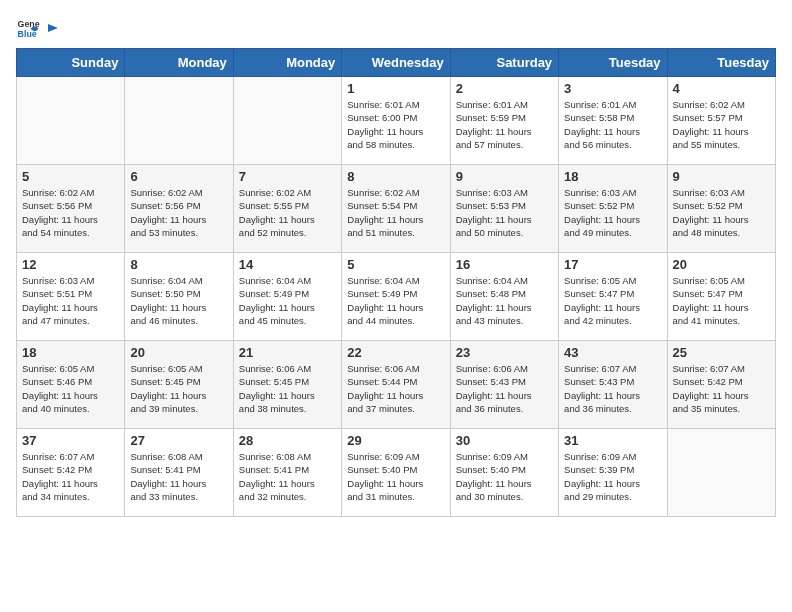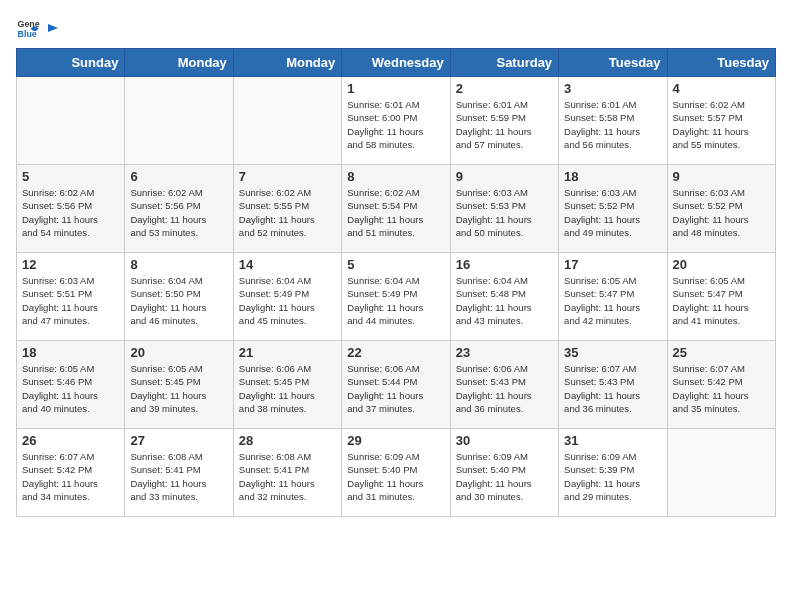--- a/index.html
+++ b/index.html
@@ -290,37 +290,37 @@
 and 37 minutes.</div>
         </td>
         <td>
           <div class="day-number">23</div>
           <div class="day-info" style="white-space: pre-line;">Sunrise: 6:06 AM
 Sunset: 5:43 PM
 Daylight: 11 hours
 and 36 minutes.</div>
         </td>
         <td>
-          <div class="day-number">35</div>
+          <div class="day-number">43</div>
           <div class="day-info" style="white-space: pre-line;">Sunrise: 6:07 AM
 Sunset: 5:43 PM
 Daylight: 11 hours
 and 36 minutes.</div>
         </td>
         <td>
           <div class="day-number">25</div>
           <div class="day-info" style="white-space: pre-line;">Sunrise: 6:07 AM
 Sunset: 5:42 PM
 Daylight: 11 hours
 and 35 minutes.</div>
         </td>
       </tr>
       <tr>
         <td>
-          <div class="day-number">26</div>
+          <div class="day-number">37</div>
           <div class="day-info" style="white-space: pre-line;">Sunrise: 6:07 AM
 Sunset: 5:42 PM
 Daylight: 11 hours
 and 34 minutes.</div>
         </td>
         <td>
           <div class="day-number">27</div>
           <div class="day-info" style="white-space: pre-line;">Sunrise: 6:08 AM
 Sunset: 5:41 PM
 Daylight: 11 hours

